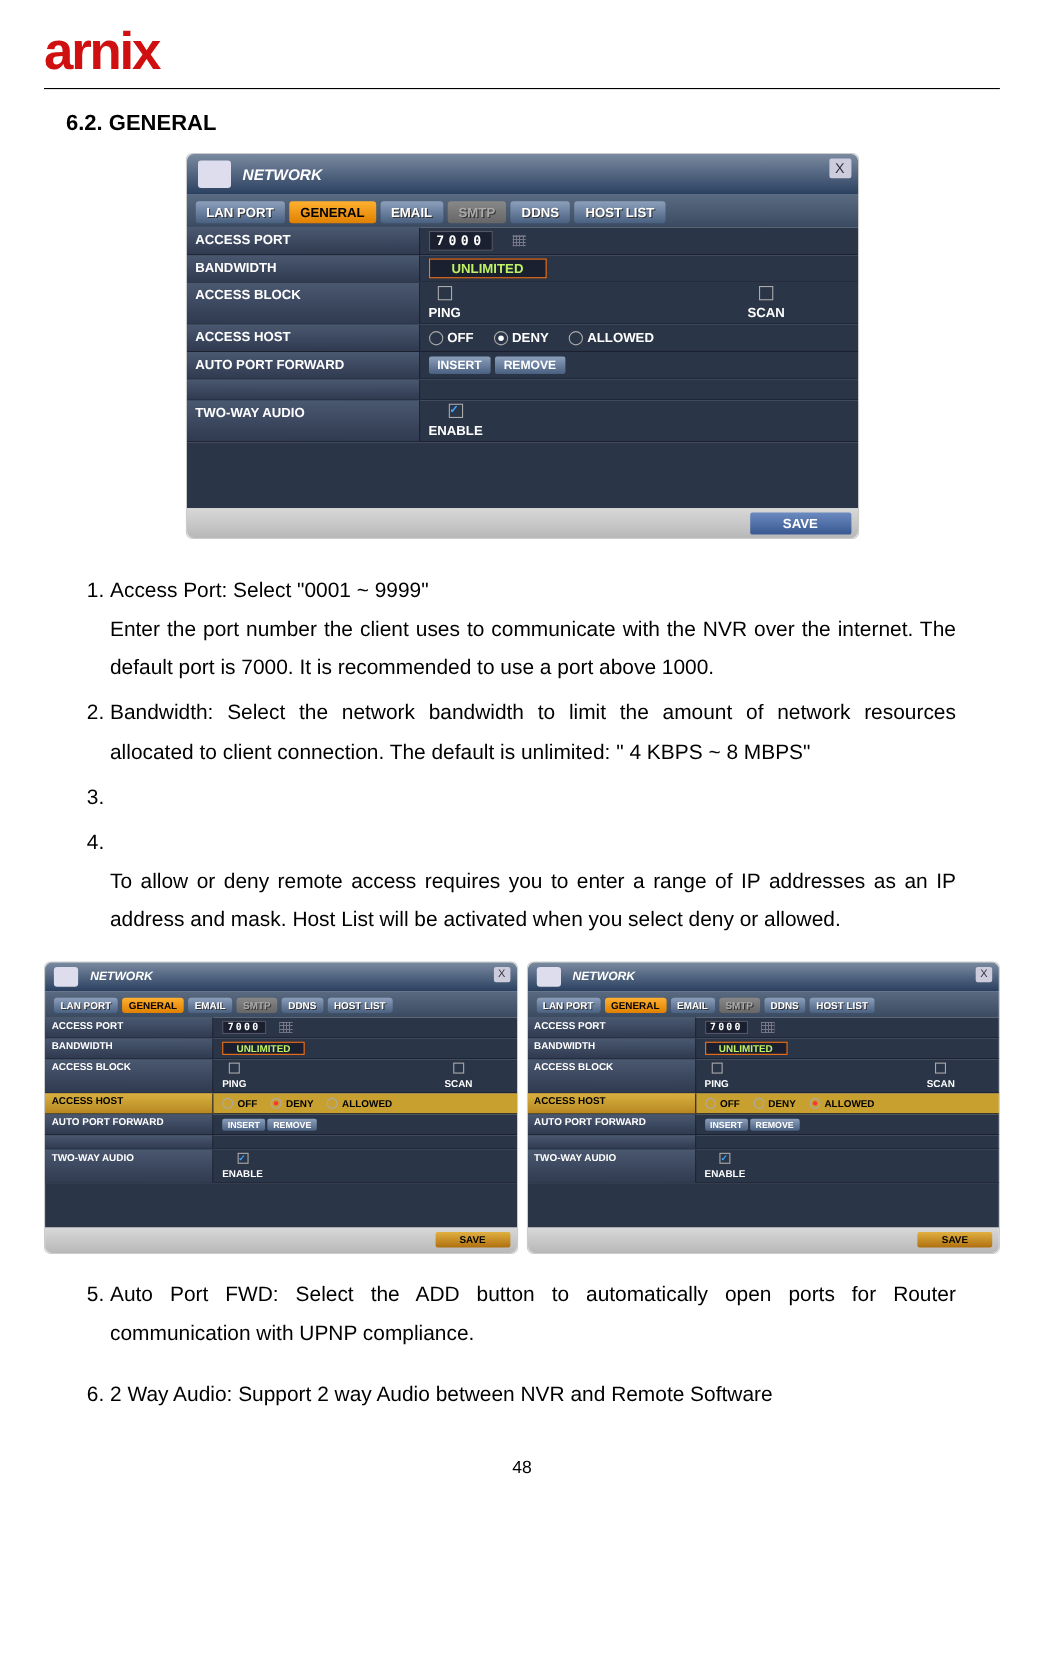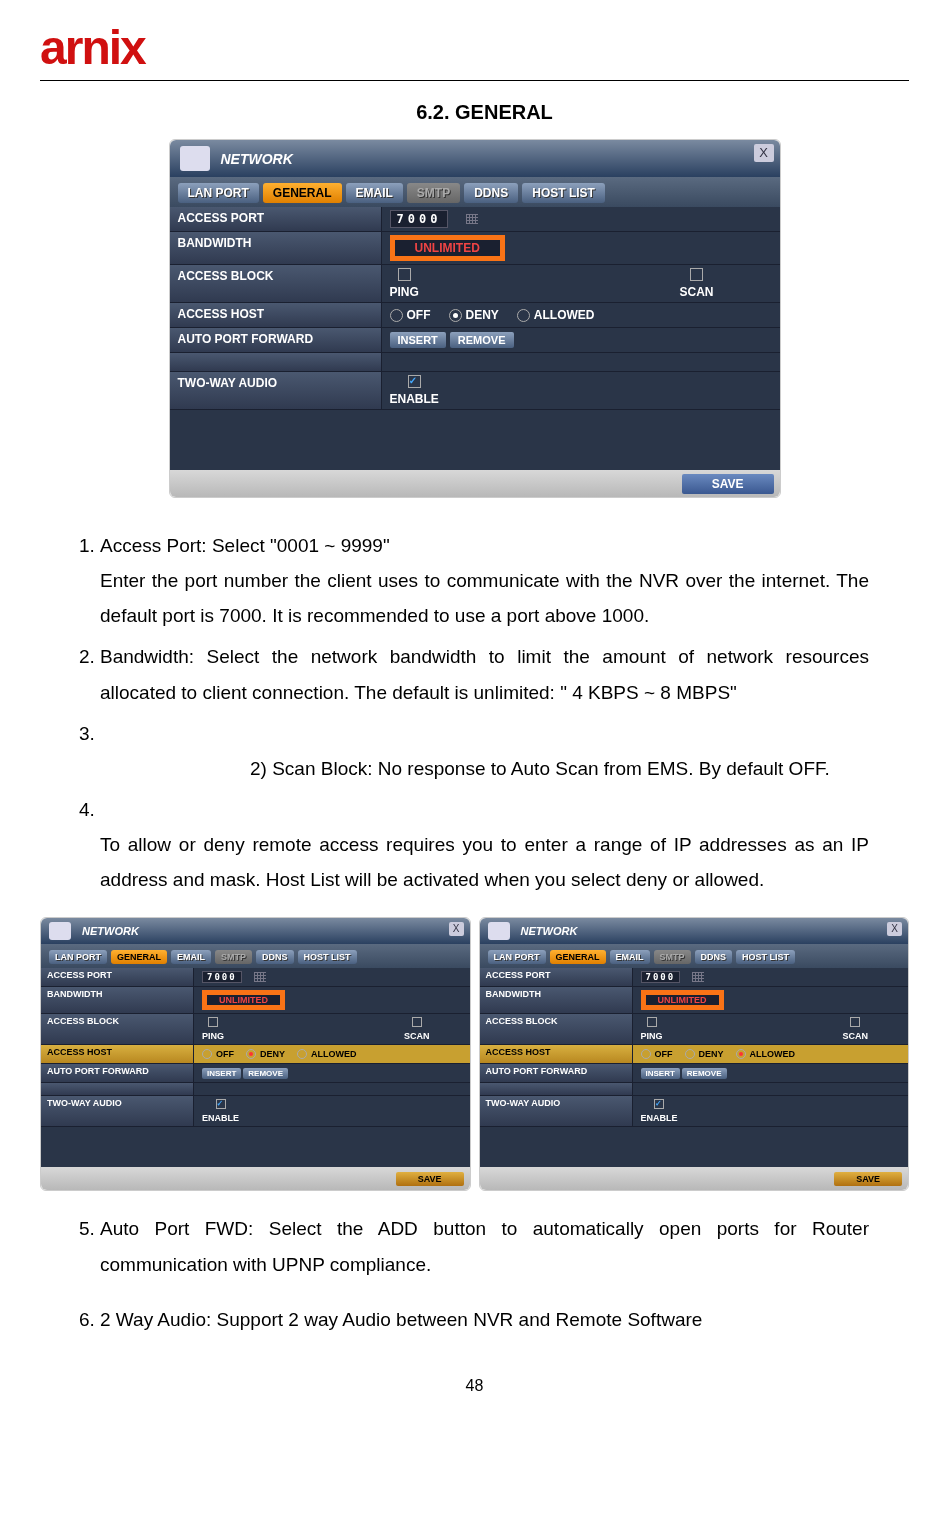--- a/index.html
+++ b/index.html
@@ -19,21 +19,20 @@
 }
 hr.header-rule {
   border: none;
   border-top: 1px solid #000;
   margin: 0 0 20px 0;
 }
 h2.section {
   font-size: 20px;
   font-weight: bold;
   margin: 20px 0 15px 20px;
-  text-align: center;
 }
 .panel-center {
   display: flex;
   justify-content: center;
   margin: 15px 0 30px 0;
 }
 .panel {
   background: #e8e8e8;
   border: 1px solid #ccc;
   border-radius: 6px;
@@ -144,22 +143,22 @@
   font-family: monospace;
 }
 .grid-icon {
   display: inline-block;
   width: 12px;
   height: 10px;
   background: repeating-linear-gradient(#778 0 1px, transparent 1px 3px), repeating-linear-gradient(90deg, #778 0 1px, transparent 1px 3px);
 }
 .selectbox {
   background: #1a2030;
-  border: 5px solid #f97316;
-  color: #ef4444;
+  border: 1px solid #f97316;
+  color: #bef264;
   padding: 1px 20px;
   text-align: center;
 }
 .chk {
   display: inline-flex;
   align-items: center;
   gap: 4px;
   flex-direction: column;
 }
 .chk-box {
@@ -369,21 +368,20 @@
 </div>
 
 <ol class="content">
   <li>
     <span>Access Port: Select "0001 ~ 9999"</span><br>
     <span>Enter the port number the client uses to communicate with the NVR over the internet. The default port is 7000. It is recommended to use a port above 1000.</span>
   </li>
   <li>Bandwidth: Select the network bandwidth to limit the amount of network resources allocated to client connection. The default is unlimited: " 4 KBPS ~ 8 MBPS"</li>
   <li>
     <br>
-    <span class="sub-indent">2) Scan Block: No response to Auto Scan from EMS. By default OFF.</span>
   </li>
   <li>
     <br>
     <span>To allow or deny remote access requires you to enter a range of IP addresses as an IP address and mask.    Host List will be activated when you select deny or allowed.</span>
   </li>
 </ol>
 
 <div class="small-panels">
 
   <div class="panel">

